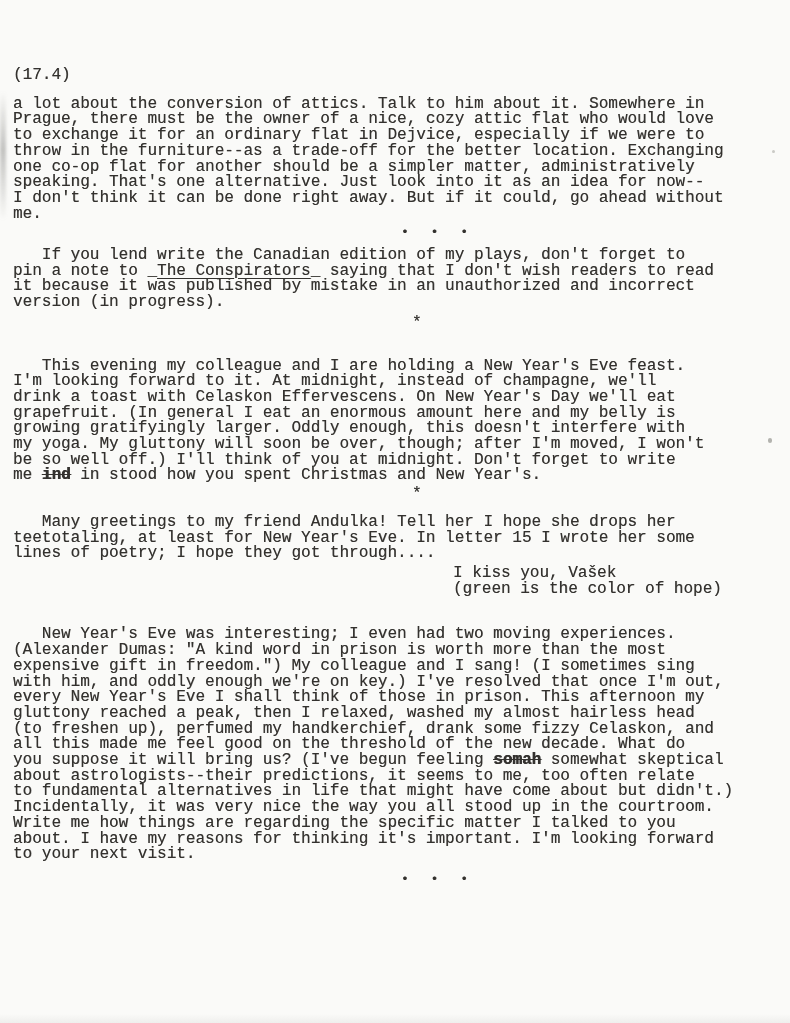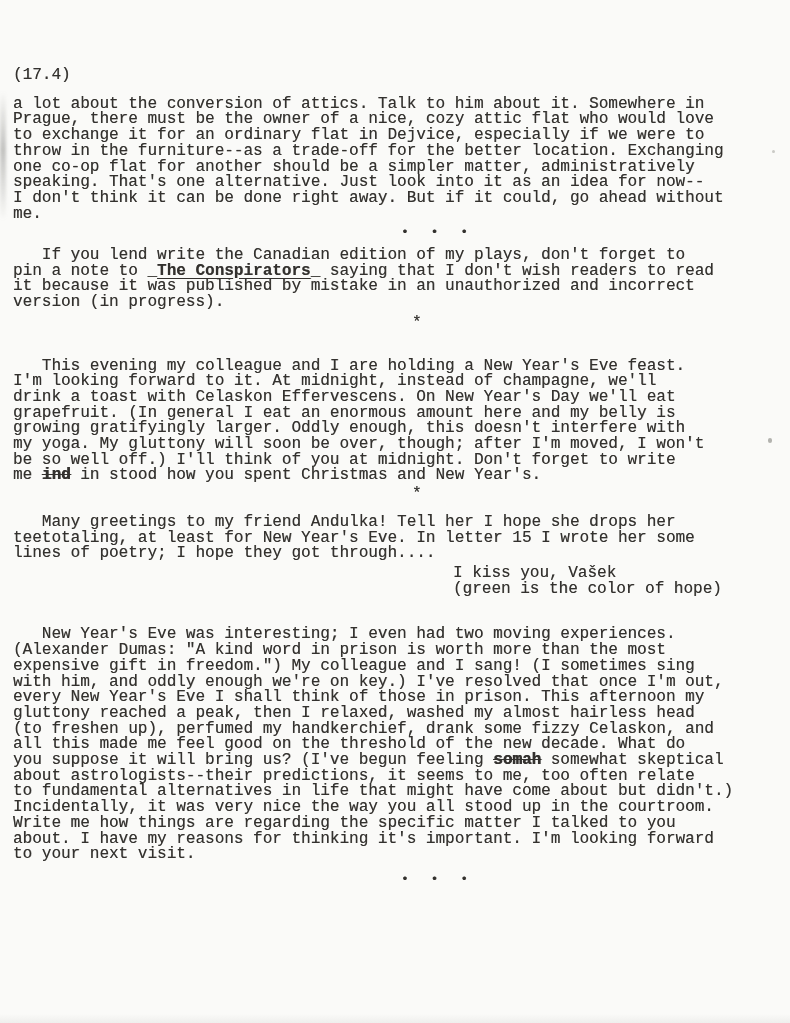--- a/index.html
+++ b/index.html
@@ -41,21 +41,20 @@
   .para-3 { margin-top: 27px; }
   .sep-star-2 { margin-top: 3px; }
   .para-4 { margin-top: 12px; }
   .signature { margin-top: 4px; padding-left: 440px; }
   .signature div { white-space: pre; }
   .para-5 { margin-top: 30px; }
   .sep-dots-2 { margin-top: 9px; }
   .underlined {
     text-decoration: underline;
     text-underline-offset: 3px;
-    font-weight: bold;
   }
   .struck {
     font-weight: 700;
     text-decoration: line-through;
     text-shadow: 0.6px 0 0 rgba(40,38,35,0.9);
   }
   .smudge-left {
     position: absolute;
     left: 0; top: 92px;
     width: 6px; height: 128px;

